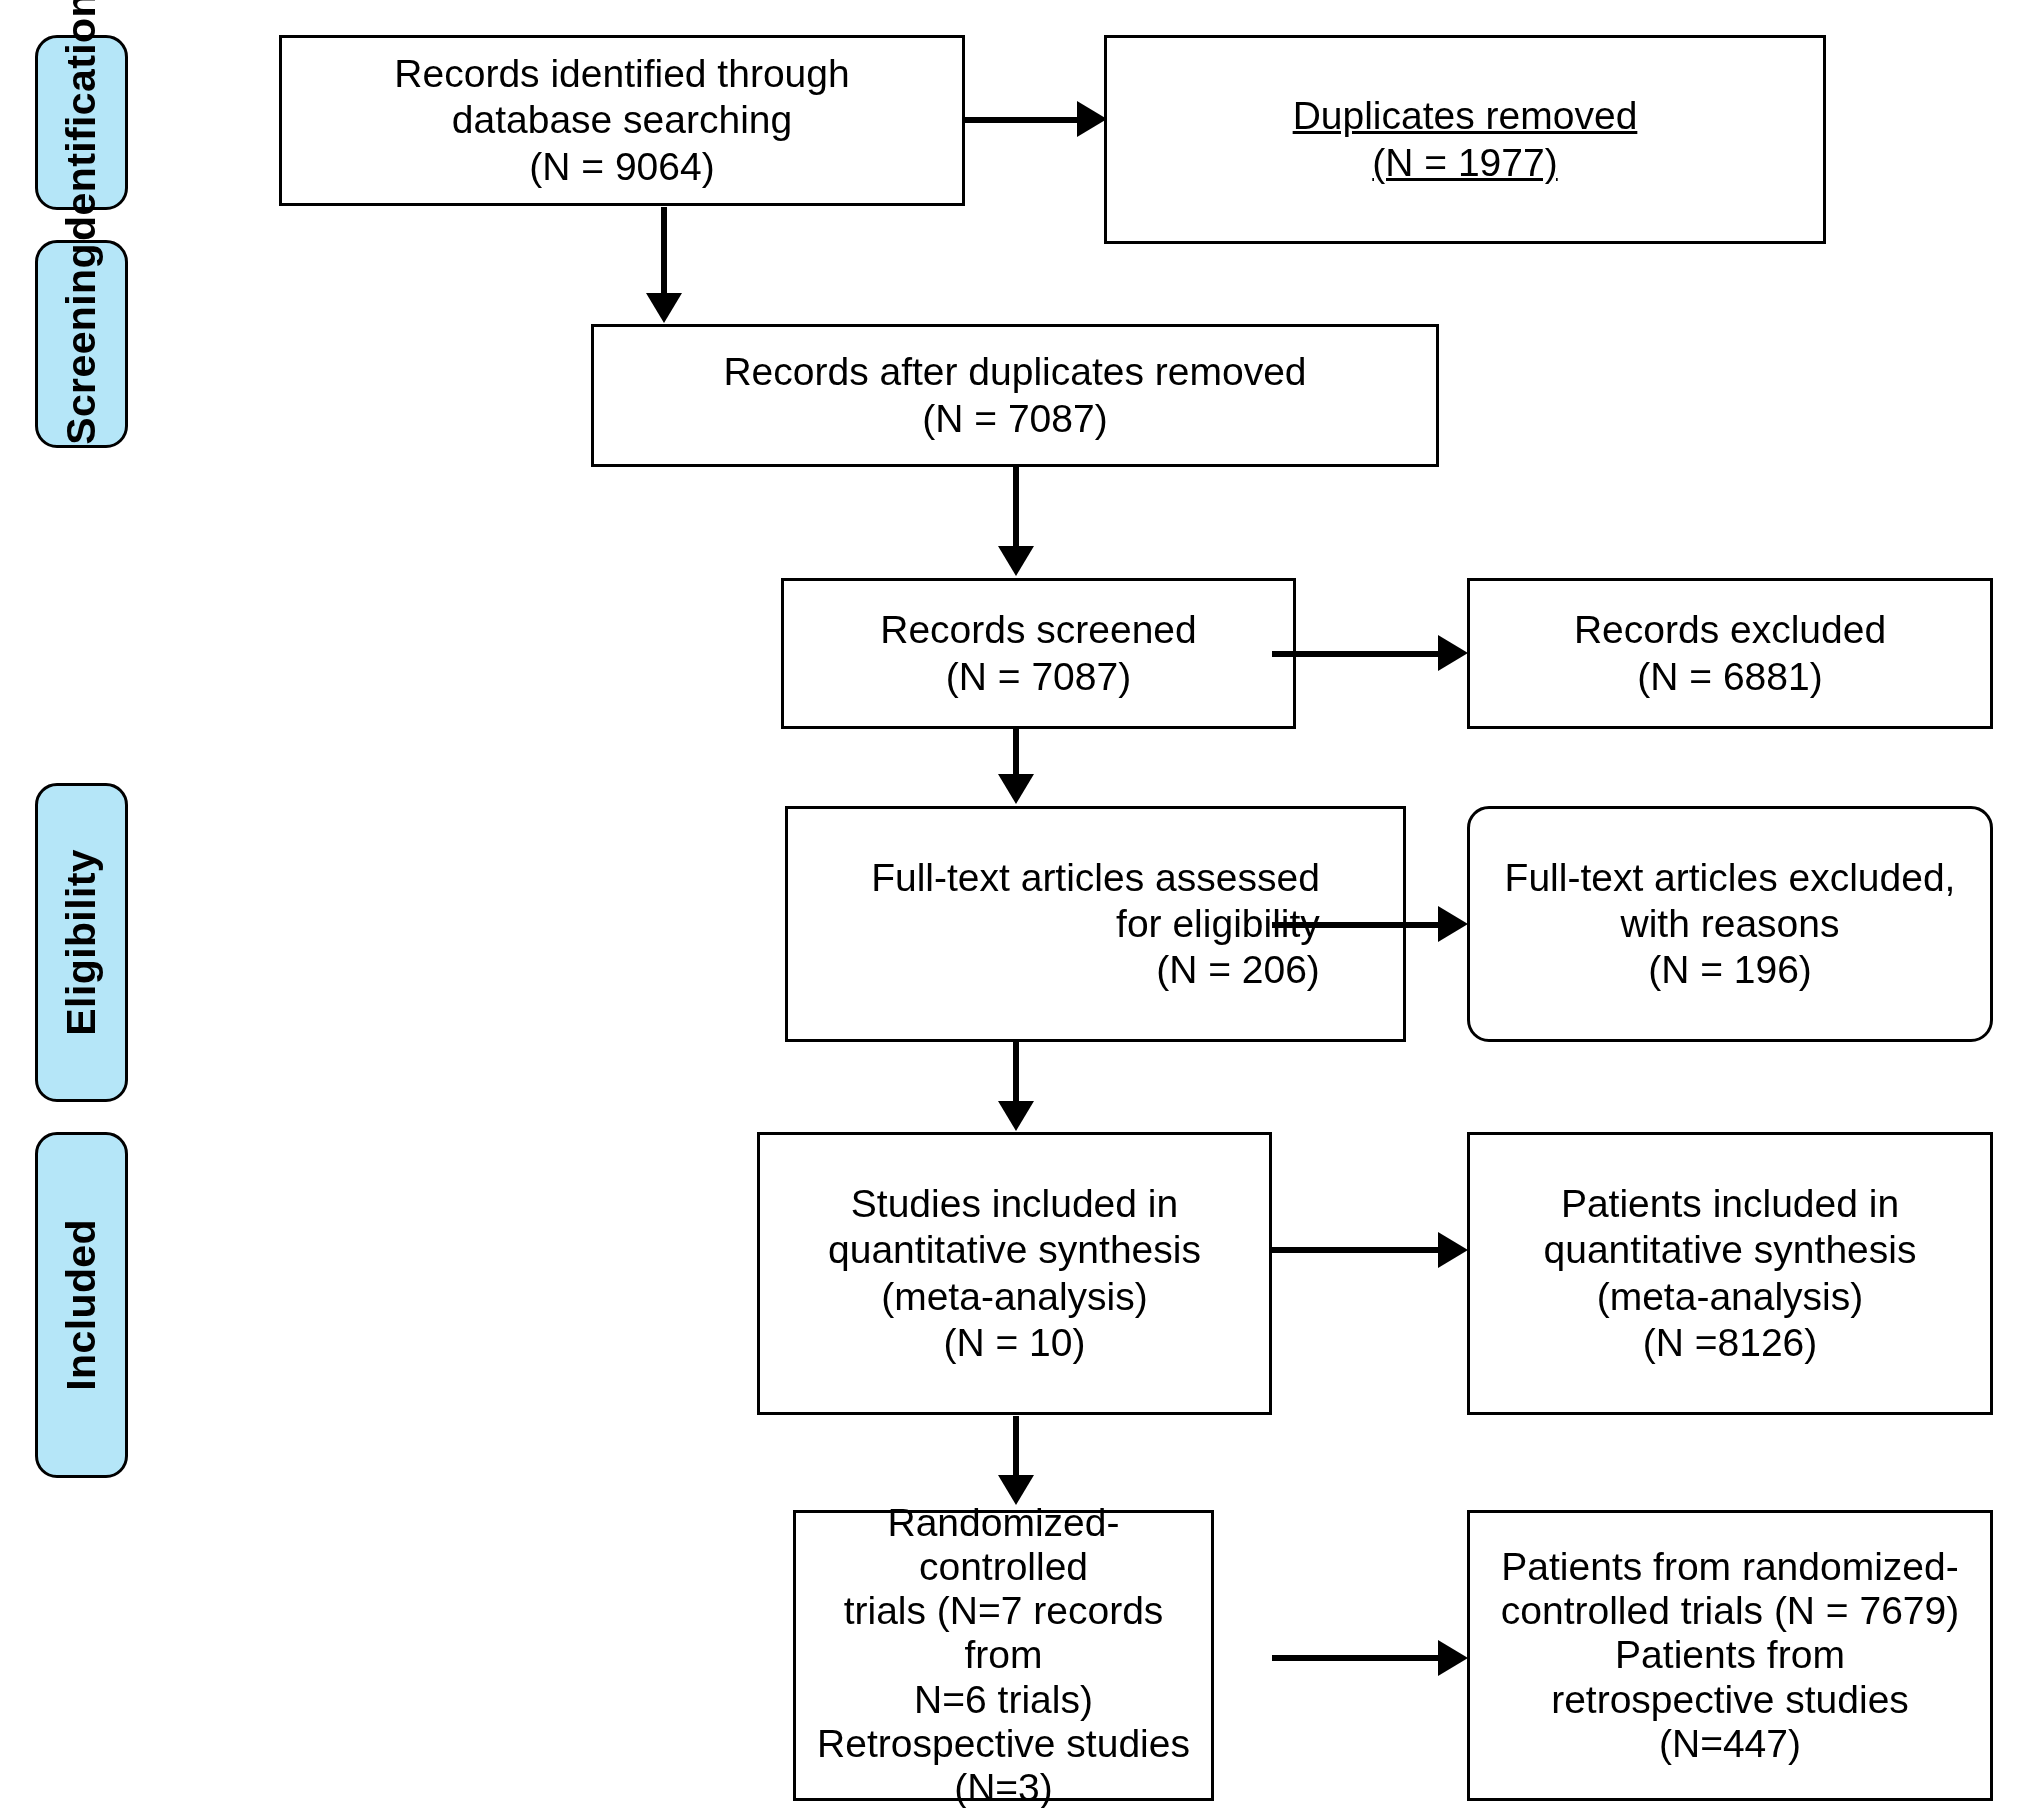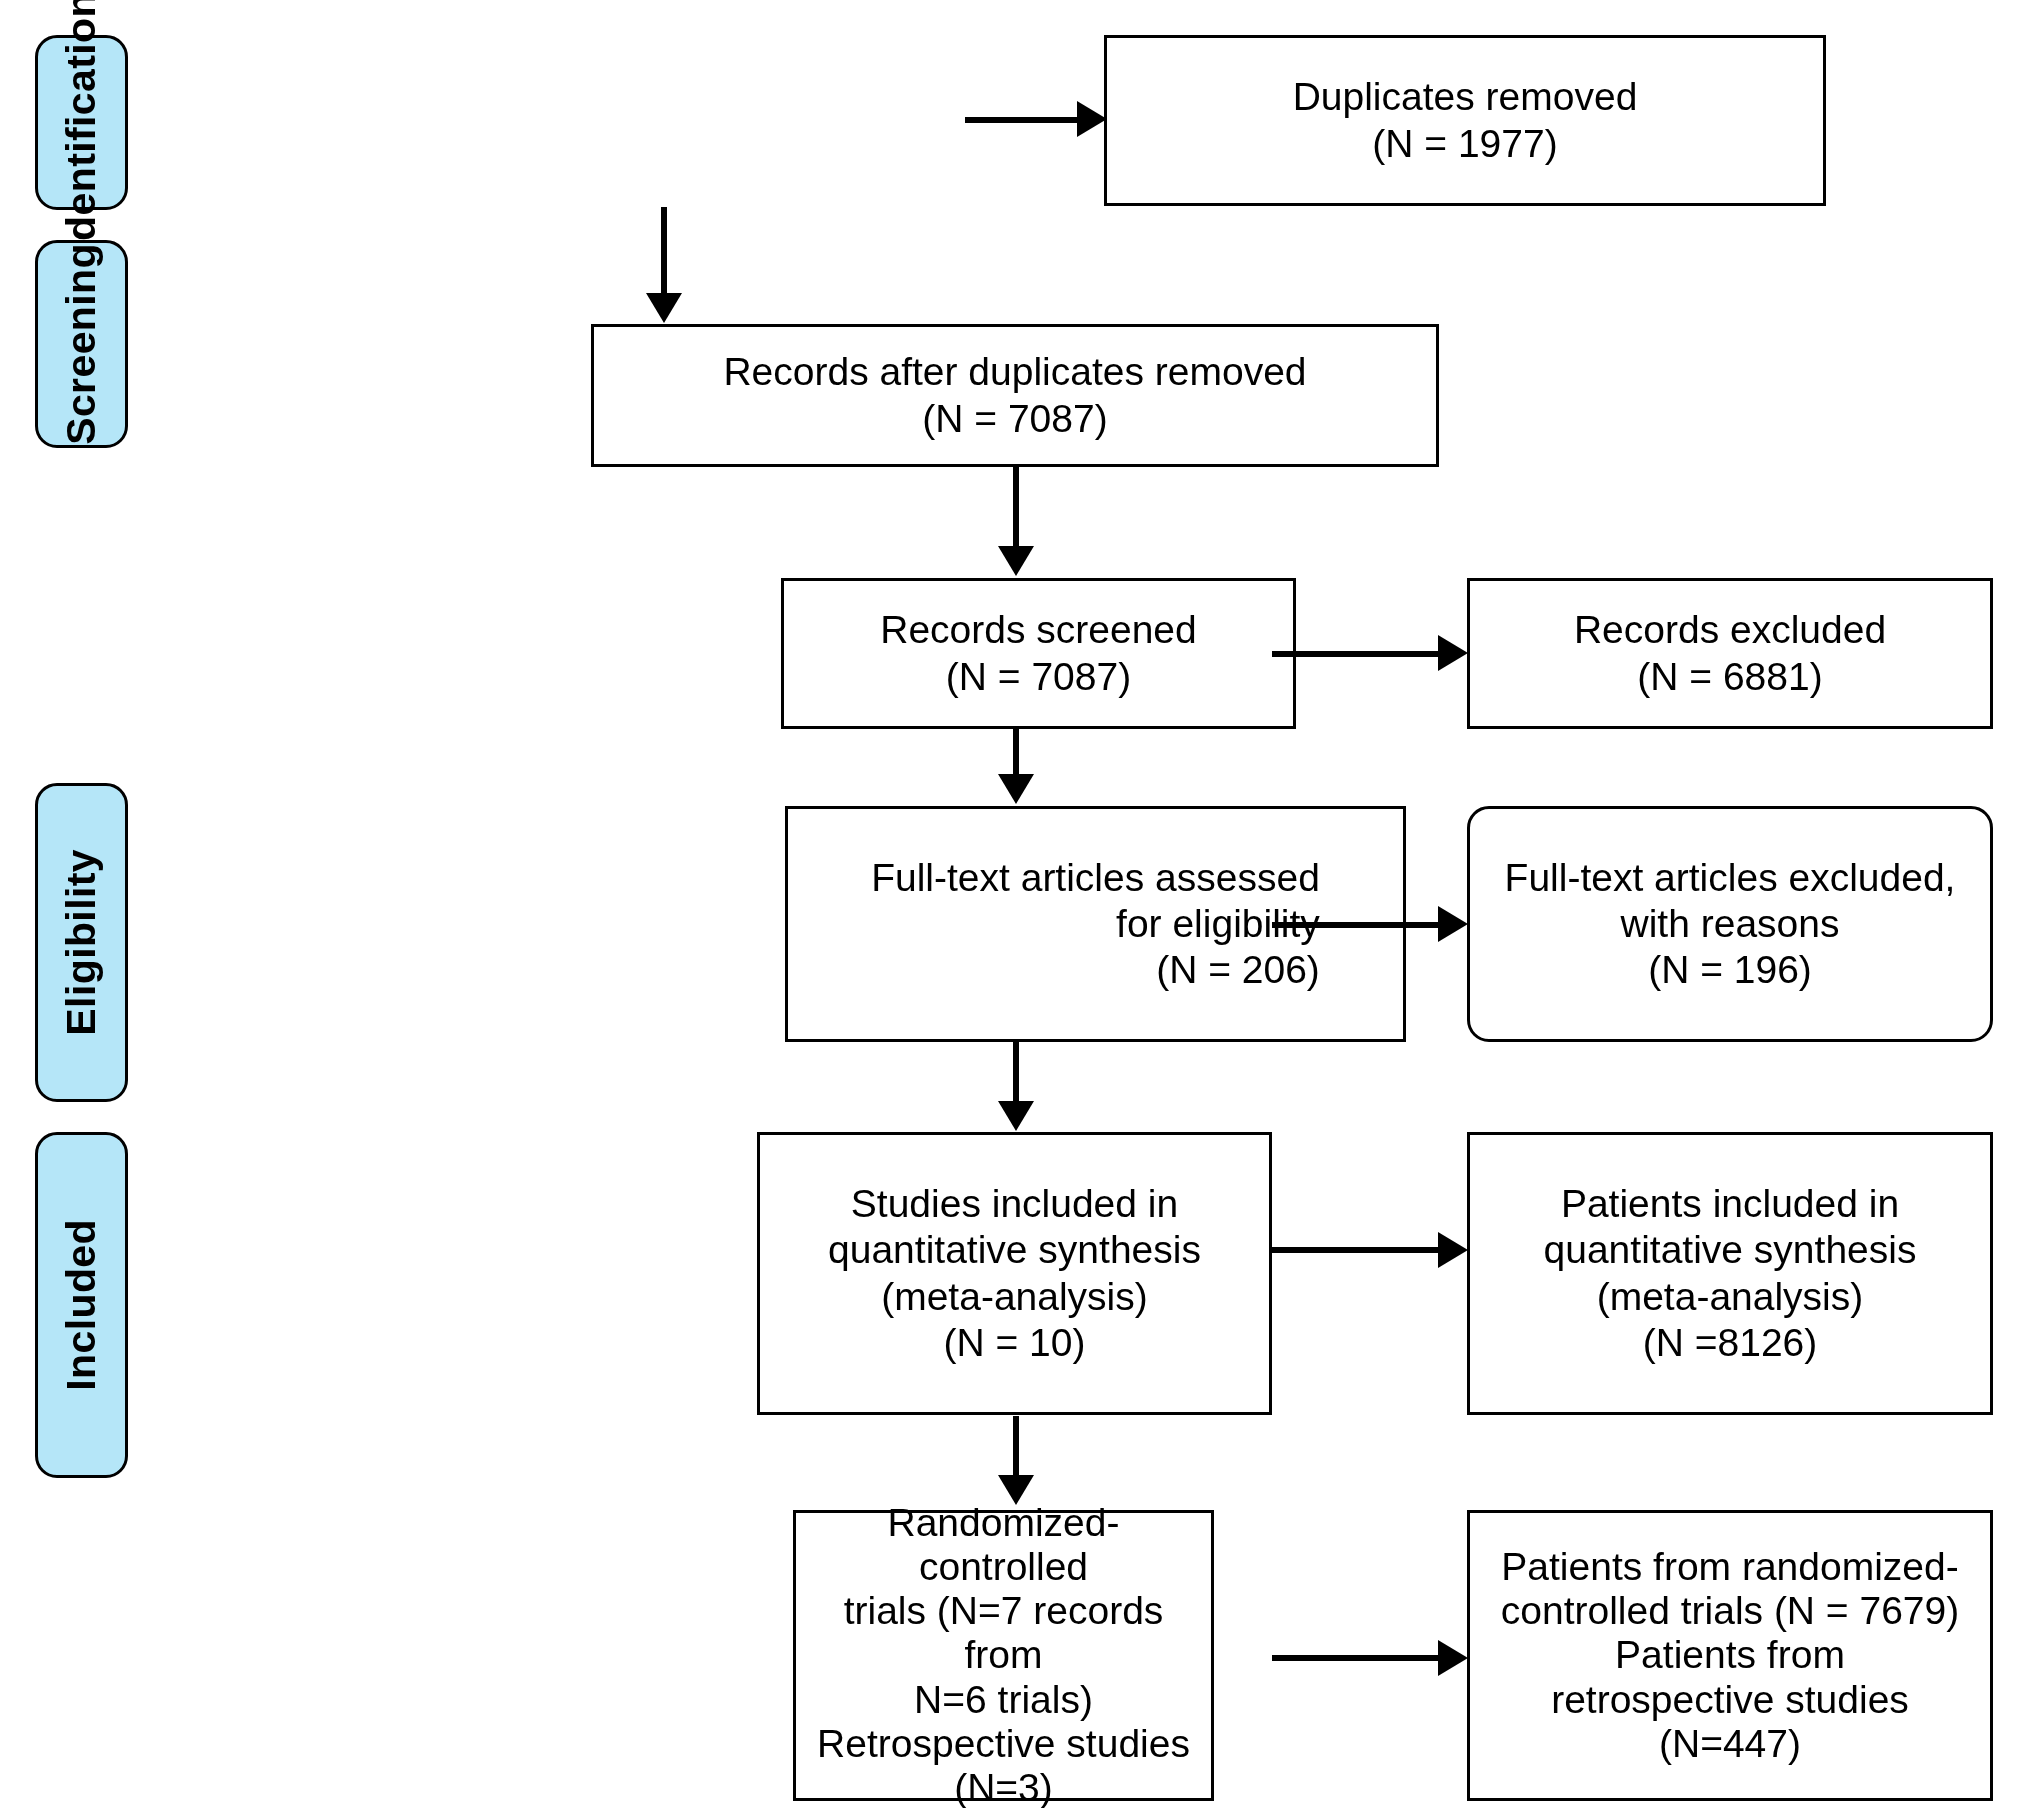--- a/index.html
+++ b/index.html
@@ -96,22 +96,27 @@
   </div>
 
   <div class="stage-label" style="left:35px; top:783px; width:93px; height:319px;">
     <span class="stage-text">Eligibility</span>
   </div>
 
   <div class="stage-label" style="left:35px; top:1132px; width:93px; height:346px;">
     <span class="stage-text">Included</span>
   </div>
 
-
-  <div class="flow-box" style="left:1104px; top:35px; width:722px; height:171px;">
+  <div class="flow-box" style="left:279px; top:35px; width:686px; height:171px;">
+    <span class="box-text">Records identified through
+database searching
+(N = 9064)</span>
+  </div>
+
+  <div class="flow-box" style="left:1104px; top:35px; width:722px; height:209px;text-decoration:underline;">
     <span class="box-text">Duplicates removed
 (N = 1977)</span>
   </div>
 
   <div class="conn conn-h" style="left:965px; top:117px; width:114px;"></div>
   <div class="arrowhead arrow-right" style="left:1077px; top:101px;"></div>
 
   <div class="conn conn-v" style="left:661px; top:207px; width:5.5px; height:90px;"></div>
   <div class="arrowhead arrow-down" style="left:646px; top:293px;"></div>
 

